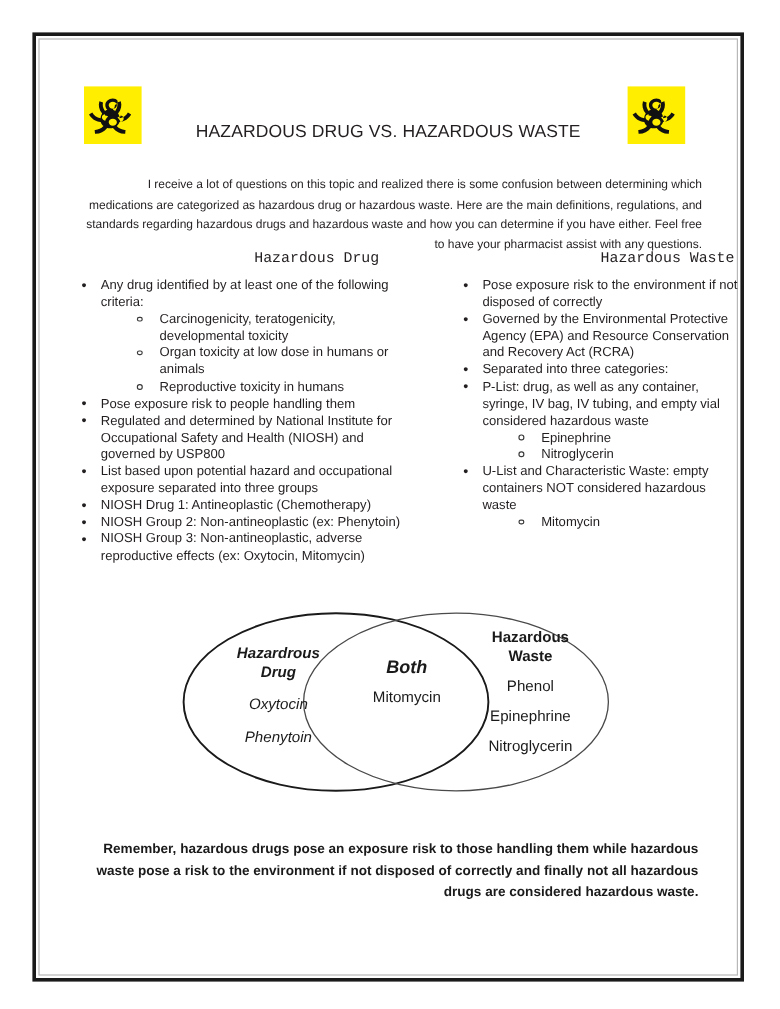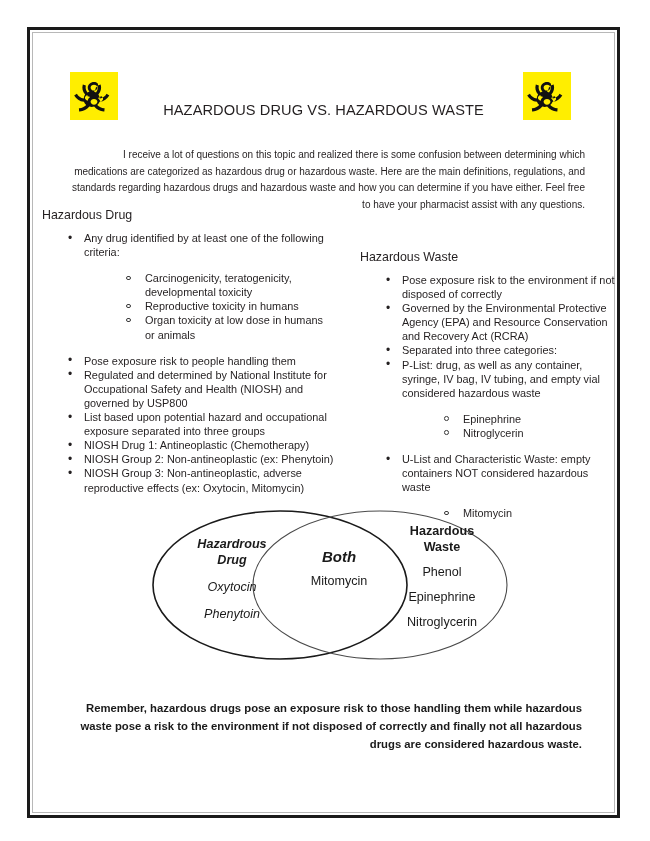--- a/index.html
+++ b/index.html
@@ -86,28 +86,28 @@
 
   
   .col {
     position: absolute;
     top: 208px;
   }
   .col-left  { left: 42px;  width: 300px; }
   .col-right { left: 360px; width: 258px; }
 
   .col-heading {
-    text-align: left;
+    text-align: right;
     font-size: 12.4px;
     color: #231f20;
     margin: 0 0 9px 0;
-    font-family: Liberation Sans, sans-serif;
+    font-family: Liberation Mono, monospace;
   }
   .col-left .col-heading  { padding-right: 26px; }
-  .col-right .col-heading { padding-right: 6px; margin-top: 42px; }
+  .col-right .col-heading { padding-right: 6px; }
 
   ul.lvl1 {
     margin: 0;
     padding: 0 0 0 26px;
     list-style: none;
   }
   ul.lvl1 > li {
     position: relative;
     font-size: 10.9px;
     line-height: 14.1px;
@@ -116,21 +116,21 @@
     padding-left: 16px;
   }
   ul.lvl1 > li > .bul {
     position: absolute;
     left: 0;
     top: -0.5px;
     font-size: 12px;
     line-height: 14.1px;
   }
   ul.lvl2 {
-    margin: 12px;
+    margin: 0;
     padding: 0 0 0 30px;
     list-style: none;
   }
   ul.lvl2 > li {
     position: relative;
     font-size: 10.9px;
     line-height: 14.1px;
     padding-left: 19px;
   }
   ul.lvl2 > li > .bul2 {
@@ -236,25 +236,25 @@
       <li>
         <span class="bul">•</span>
         <span>Any drug identified by at least one of the following criteria:</span>
         <ul class="lvl2">
           <li>
             <span class="bul2"></span>
             <span>Carcinogenicity, teratogenicity, developmental toxicity</span>
           </li>
           <li>
             <span class="bul2"></span>
+            <span>Organ toxicity at low dose in humans or animals</span>
+          </li>
+          <li>
+            <span class="bul2"></span>
             <span>Reproductive toxicity in humans</span>
-          </li>
-          <li>
-            <span class="bul2"></span>
-            <span>Organ toxicity at low dose in humans or animals</span>
           </li>
         </ul>
       </li>
 
       <li>
         <span class="bul">•</span>
         <span>Pose exposure risk to people handling them</span>
       </li>
       <li>
         <span class="bul">•</span>

